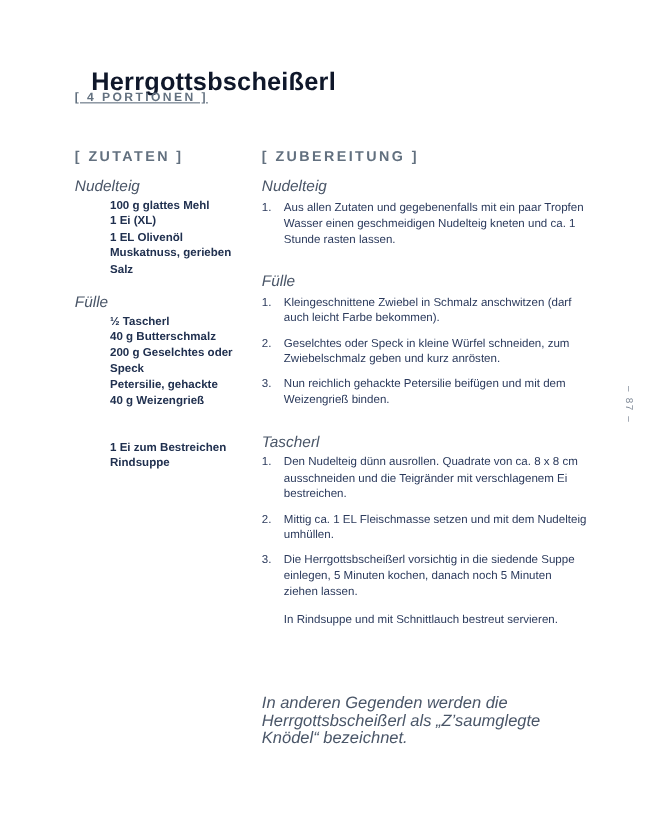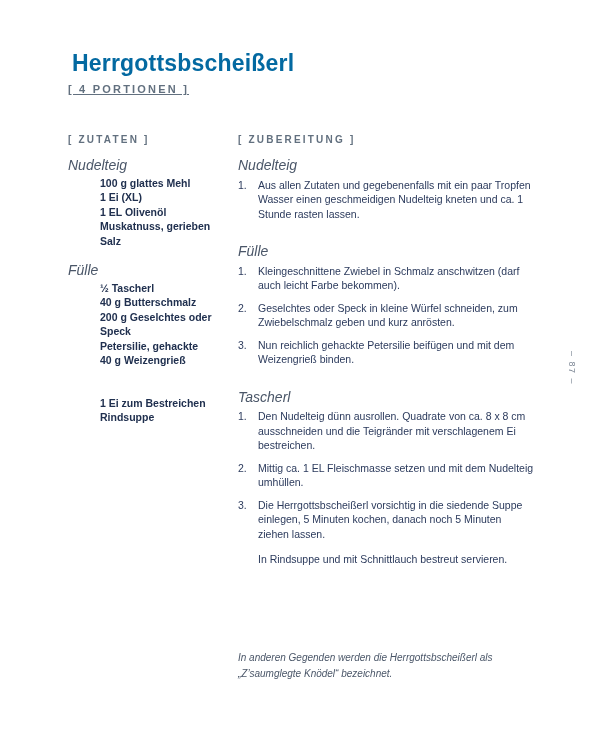--- a/index.html
+++ b/index.html
@@ -1,32 +1,32 @@
 <!DOCTYPE html>
 <html><head>
 <meta charset="utf-8">
 <style>
   html,body{margin:0;padding:0;background:#ffffff;}
   .page{
     position:relative;width:600px;height:747px;background:#ffffff;
     font-family:"Liberation Sans",sans-serif;overflow:hidden;
   }
   .title{
-    position:absolute;left:68px;top:46px;margin:4px;
-    font-size:23px;font-weight:bold;color:#0369a1;letter-spacing:0.2px;
+    position:absolute;left:68px;top:46px;margin:15px;
+    font-size:23px;font-weight:bold;color:#0f172a;letter-spacing:0.2px;
     font-stretch:condensed;
   }
   .portions{
     position:absolute;left:68px;top:83px;
     font-size:11px;letter-spacing:2.2px;color:#62707f;font-weight:bold;text-decoration:underline;
   }
   .col-left{position:absolute;left:68px;top:134px;width:164px;}
   .col-right{position:absolute;left:238px;top:134px;width:296px;}
   .section-header{
-    font-size:10px;letter-spacing:2.2px;color:#62707f;font-weight:bold;
+    font-size:13px;letter-spacing:2.2px;color:#62707f;font-weight:bold;
     margin-bottom:13px;
   }
   .subhead{
     font-style:italic;color:#4a5668;font-size:14px;margin-bottom:3px;line-height:14.5px;
   }
   .ing-group{margin-bottom:15px;}
   .ing-group.no-subhead{margin-top:28px;}
   .ing-line{font-weight:bold;color:#20304f;font-size:10.5px;line-height:14.5px;margin-left:32px;}
   .prep-section{margin-bottom:23px;}
   .prep-section .subhead{margin-bottom:5px;}
@@ -34,22 +34,22 @@
   .step-num{width:20px;flex:none;}
   .step-text{flex:1;}
   .step-note{
     margin-left:20px;margin-top:11px;color:#2b3a5c;font-size:10.5px;line-height:14.5px;
   }
   .page-number{
     position:absolute;left:542px;top:363px;width:60px;text-align:center;
     transform:rotate(90deg);font-size:9px;color:#7e8896;letter-spacing:1.5px;
   }
   .footnote{
-    position:absolute;left:238px;top:650px;width:302px;
-    font-style:italic;color:#4a5668;font-size:10px;line-height:15.5px;
+    position:absolute;left:238px;top:632px;width:302px;
+    font-style:italic;color:#4a5668;font-size:15px;line-height:15.5px;
   }
 </style>
 </head>
 <body>
 
 <div class="page">
 
   <h1 class="title">Herrgottsbscheißerl</h1>
 
   <div class="portions">[ 4 PORTIONEN ]</div>

